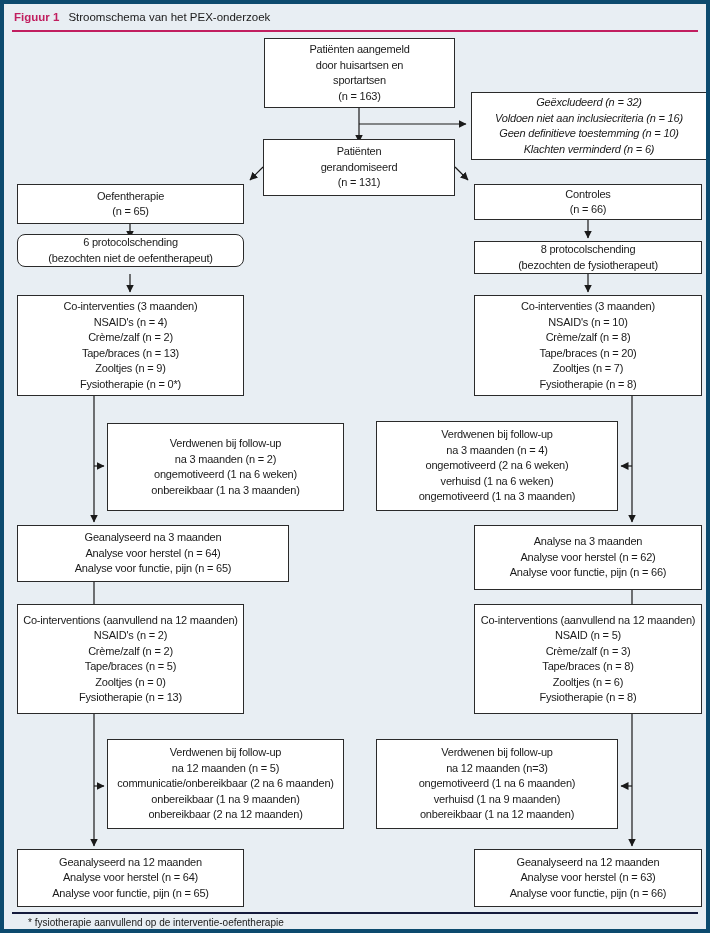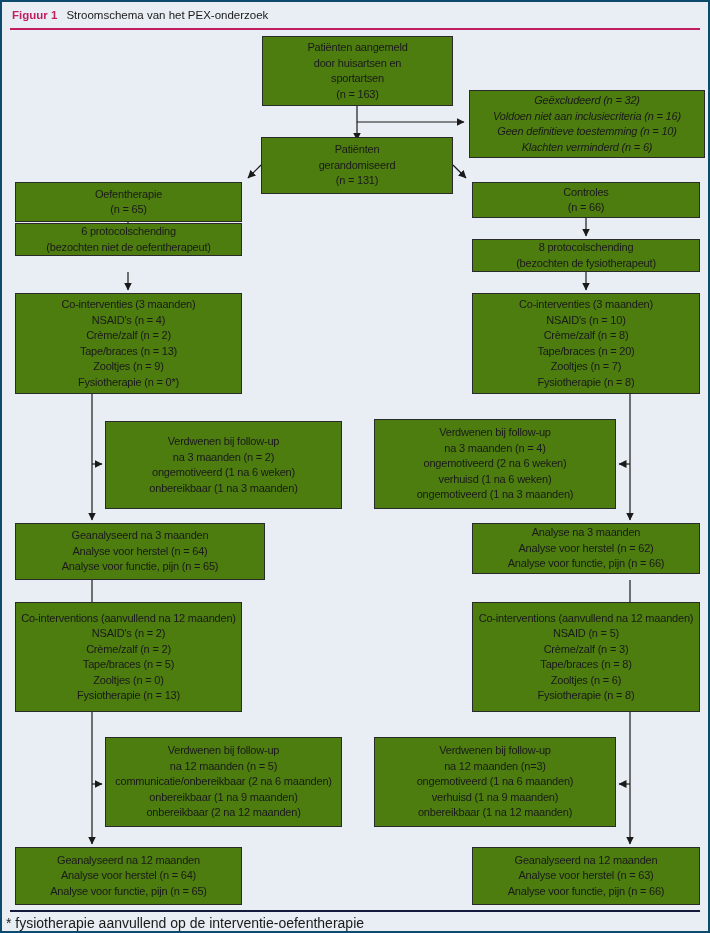--- a/index.html
+++ b/index.html
@@ -4,21 +4,21 @@
 <style>
   html, body { margin: 0; padding: 0; }
   body { font-family: "Liberation Sans", sans-serif; }
 
   .figure {
     position: relative;
     width: 710px;
     height: 933px;
     box-sizing: border-box;
     background: #e8eef3;
-    border: 2px solid #0c4a6e;
+    border: 4px solid #0c4a6e;
     overflow: hidden;
   }
 
   .title-row {
     position: absolute;
     top: 7px; left: 10px; right: 10px;
     font-size: 11.5px;
     color: #1a1a1a;
   }
   .title-label {
@@ -29,21 +29,21 @@
   .title-rule {
     position: absolute;
     top: 26px; left: 8px; right: 8px;
     height: 2px;
     background: #c11e5f;
   }
 
   .box {
     position: absolute;
     box-sizing: border-box;
-    background: #4d7c0f;
+    background: #ffffff;
     border: 1px solid #2a2a2a;
     color: #1a1a1a;
     font-size: 11px;
     line-height: 15.5px;
     letter-spacing: -0.2px;
     text-align: center;
     white-space: pre-line;
     display: flex;
     align-items: center;
     justify-content: center;
@@ -58,39 +58,39 @@
   }
 
   .footnote-rule {
     position: absolute;
     top: 908px; left: 8px; right: 8px;
     height: 2px;
     background: #141a3c;
   }
   .footnote {
     position: absolute;
-    top: 913px; left: 4px;
-    font-size: 14px;
+    top: 913px; left: 24px;
+    font-size: 10px;
     color: #1a1a1a;
   }
 
   
   #b-aangemeld        { left: 260px; top: 34px;  width: 191px; height: 70px; }
   #b-geexcludeerd     { left: 467px; top: 88px;  width: 236px; height: 68px; font-style: italic; }
   #b-gerandomiseerd   { left: 259px; top: 135px; width: 192px; height: 57px; }
   #b-oefentherapie    { left: 13px;  top: 180px; width: 227px; height: 40px; }
   #b-controles        { left: 470px; top: 180px; width: 228px; height: 36px; }
-  #b-protocol-links   { left: 13px;  top: 221px; width: 227px; height: 33px; }
+  #b-protocol-links   { left: 13px;  top: 230px; width: 227px; height: 33px; border-radius: 8px; }
   #b-protocol-rechts  { left: 470px; top: 237px; width: 228px; height: 33px; }
   #b-coint3-links     { left: 13px;  top: 291px; width: 227px; height: 101px; }
   #b-coint3-rechts    { left: 470px; top: 291px; width: 228px; height: 101px; }
   #b-verdw3-links     { left: 103px; top: 419px; width: 237px; height: 88px; }
   #b-verdw3-rechts    { left: 372px; top: 417px; width: 242px; height: 90px; }
-  #b-geanal3-links    { left: 13px;  top: 521px; width: 250px; height: 57px; }
-  #b-anal3-rechts     { left: 470px; top: 521px; width: 228px; height: 51px; }
+  #b-geanal3-links    { left: 13px;  top: 521px; width: 272px; height: 57px; }
+  #b-anal3-rechts     { left: 470px; top: 521px; width: 228px; height: 65px; }
   #b-coint12-links    { left: 13px;  top: 600px; width: 227px; height: 110px; }
   #b-coint12-rechts   { left: 470px; top: 600px; width: 228px; height: 110px; }
   #b-verdw12-links    { left: 103px; top: 735px; width: 237px; height: 90px; }
   #b-verdw12-rechts   { left: 372px; top: 735px; width: 242px; height: 90px; }
   #b-geanal12-links   { left: 13px;  top: 845px; width: 227px; height: 58px; }
   #b-geanal12-rechts  { left: 470px; top: 845px; width: 228px; height: 58px; }
 </style>
 </head>
 <body>
 

